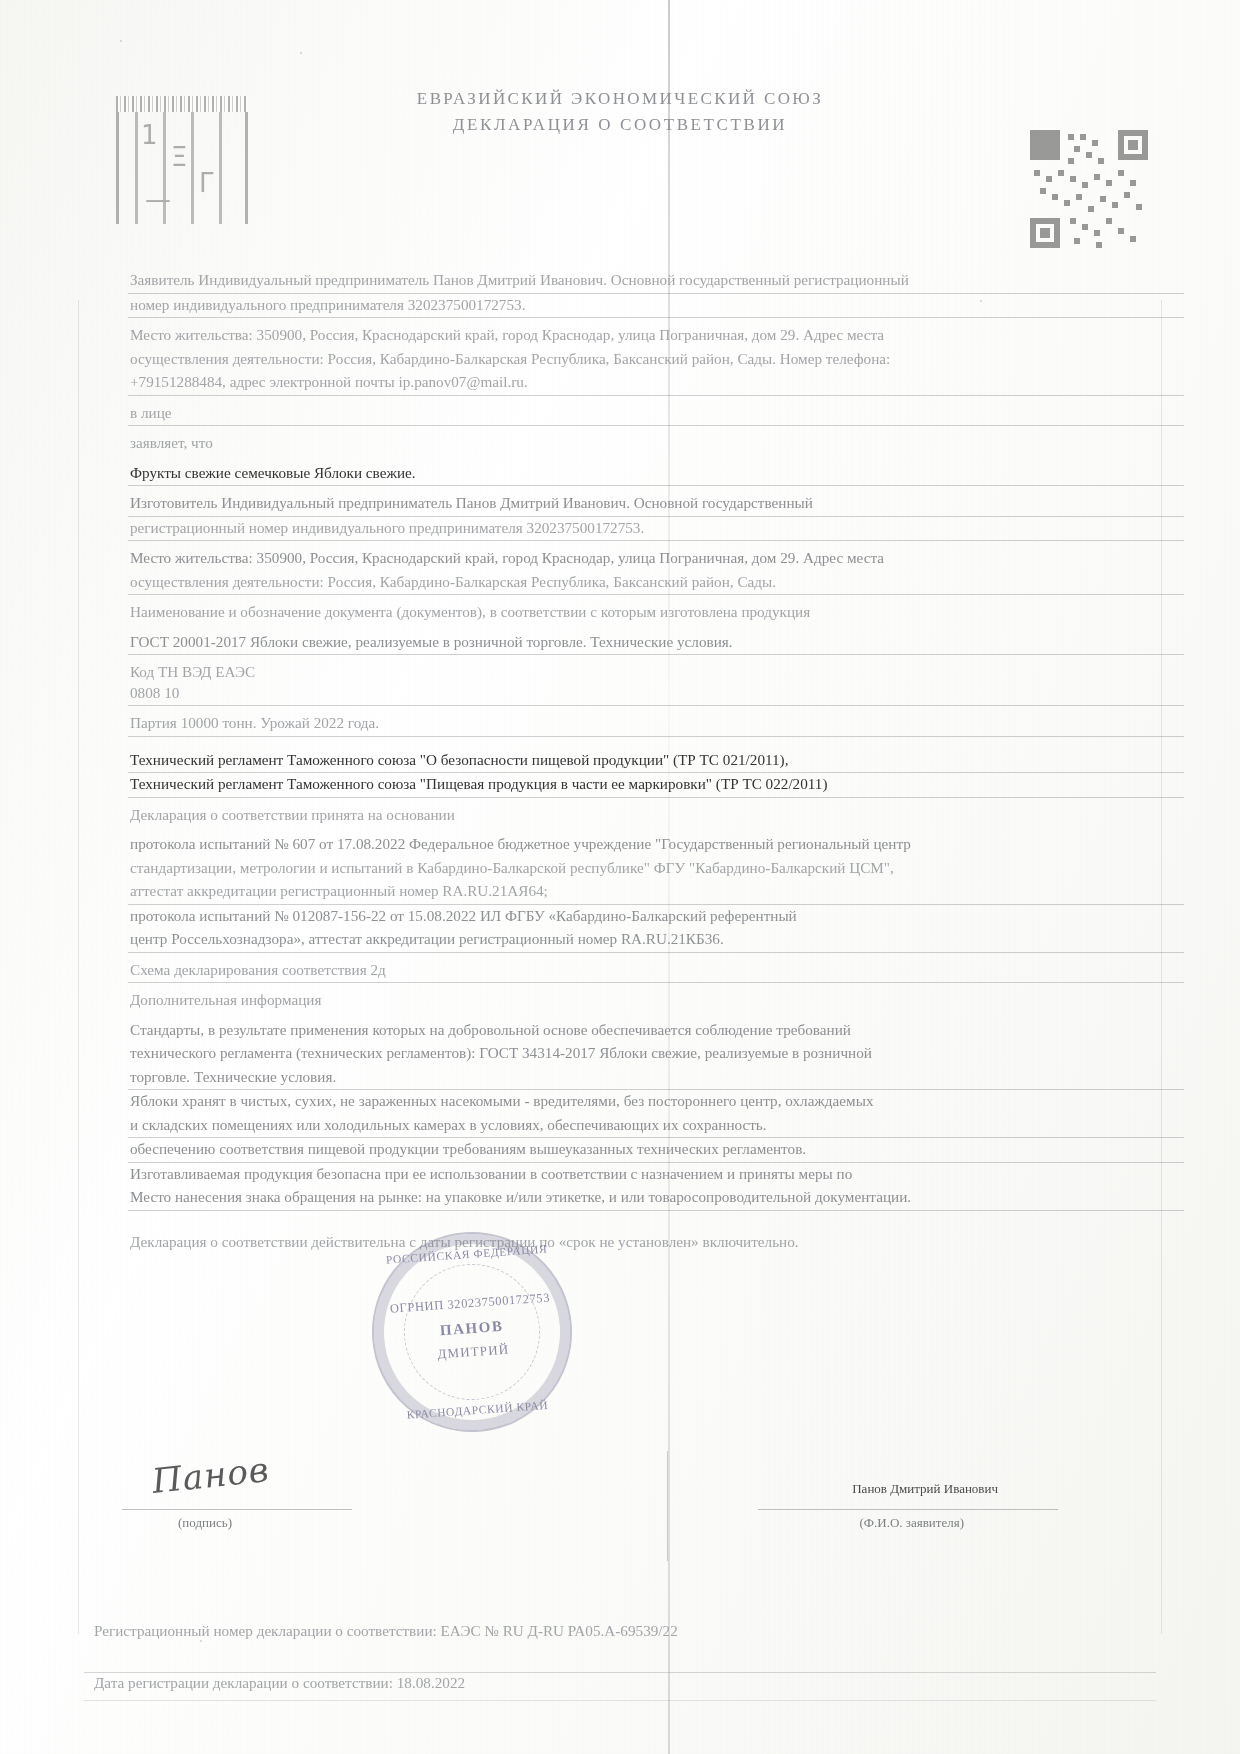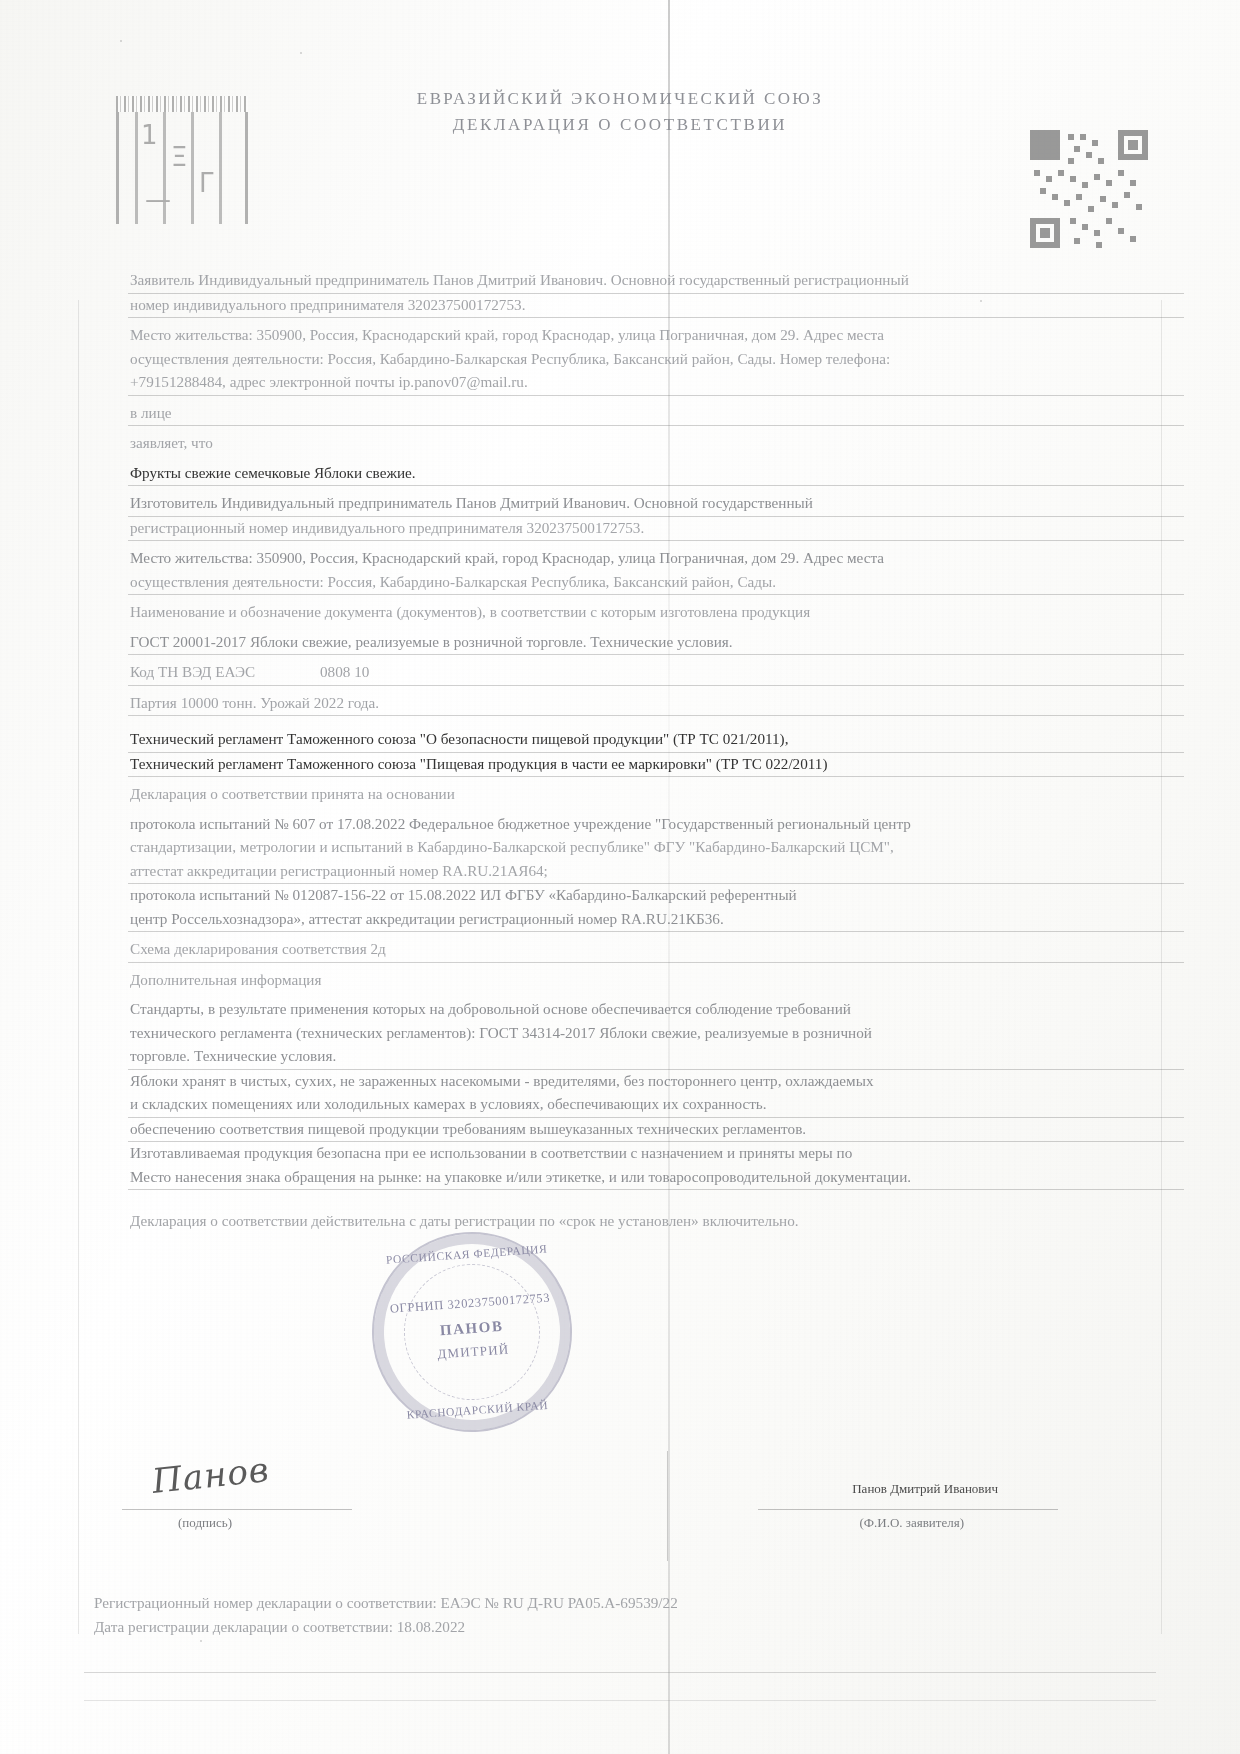--- a/index.html
+++ b/index.html
@@ -114,21 +114,21 @@
     padding: 1px 2px 2px 2px;
     overflow: hidden;
   }
   .ln.nb { border-bottom: none; }
   .ln.faded { color: #8d8f93; }
   .ln.vfade { color: #a2a4a8; }
   .ln.dark { color: #333; }
   .gap-sm { height: 6px; }
   .gap-lg { height: 20px; }
 
-  .two { display: flex; }
+  .two { display: flex; flex-direction: column; }
   .two .k { width: 190px; flex: none; }
   .two .v { flex: 1; }
 
   
   .sigrow {
     position: absolute;
     left: 92px;
     top: 1445px;
     width: 1056px;
     height: 130px;
@@ -210,21 +210,21 @@
   .stamp .t4 { top: 110px; font-size: 13px; letter-spacing: 1.2px; }
   .stamp .t5 { bottom: 14px; font-size: 11.5px; }
 
   
   .footer {
     position: absolute;
     left: 92px;
     top: 1592px;
     width: 1056px;
   }
-  .footer .ln { border-bottom: none; }
+  .footer .ln { border-bottom: none; margin-top: 28px; }
 
   .rule-bottom {
     position: absolute;
     left: 84px; right: 84px;
     top: 1672px;
     border-top: 1px solid rgba(140,140,140,0.35);
   }
   .rule-bottom2 {
     position: absolute;
     left: 84px; right: 84px;

